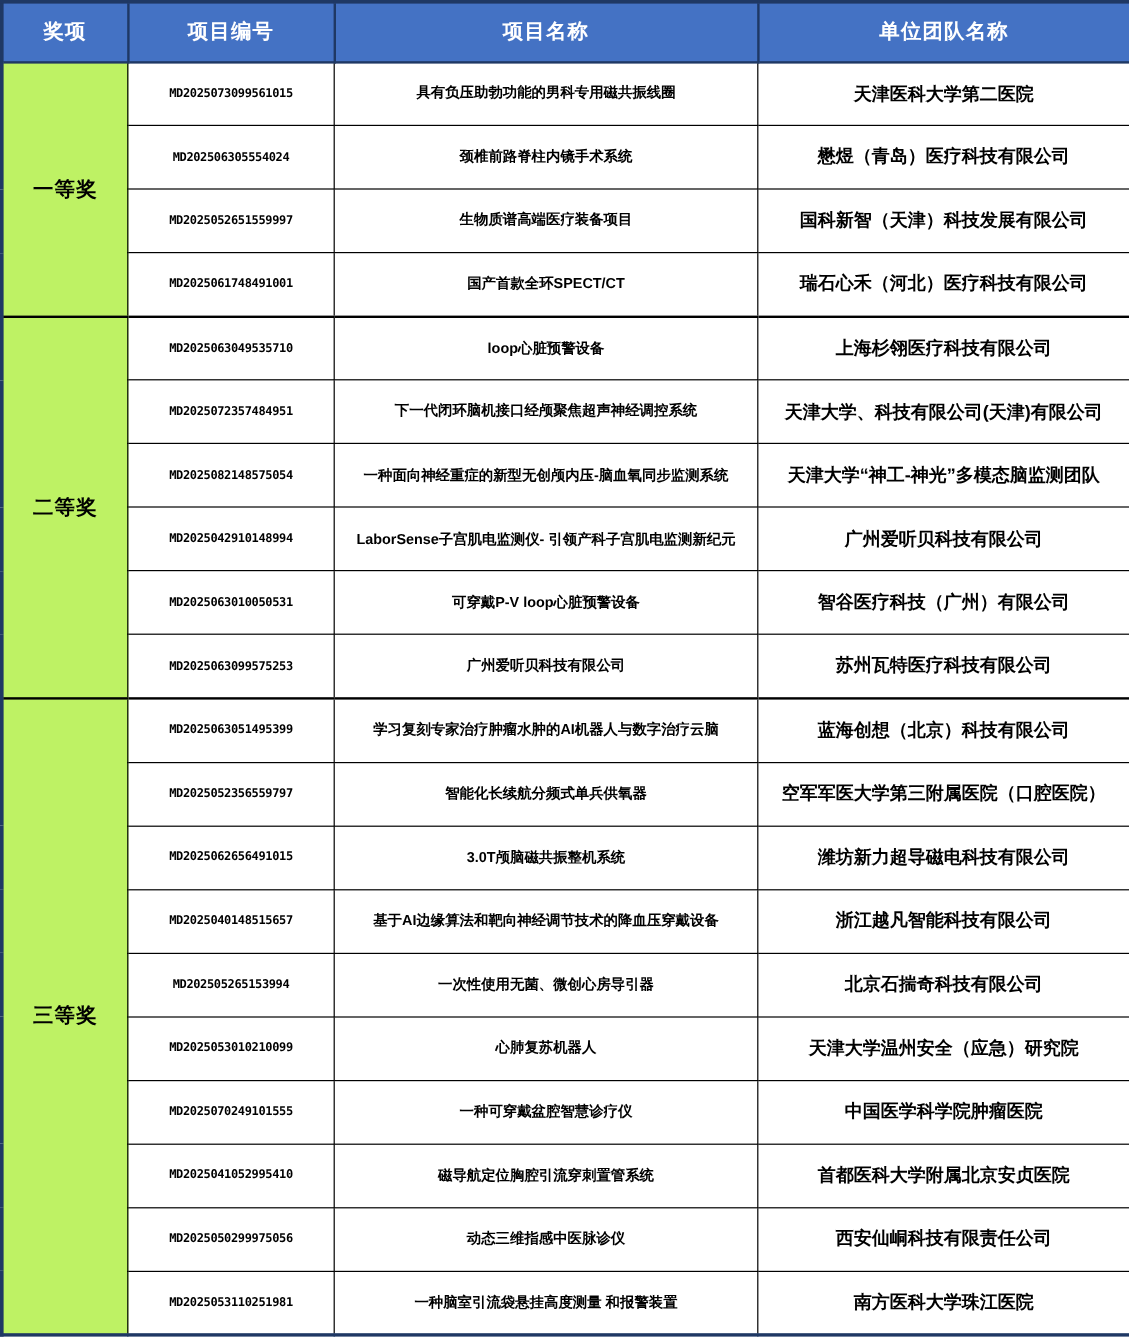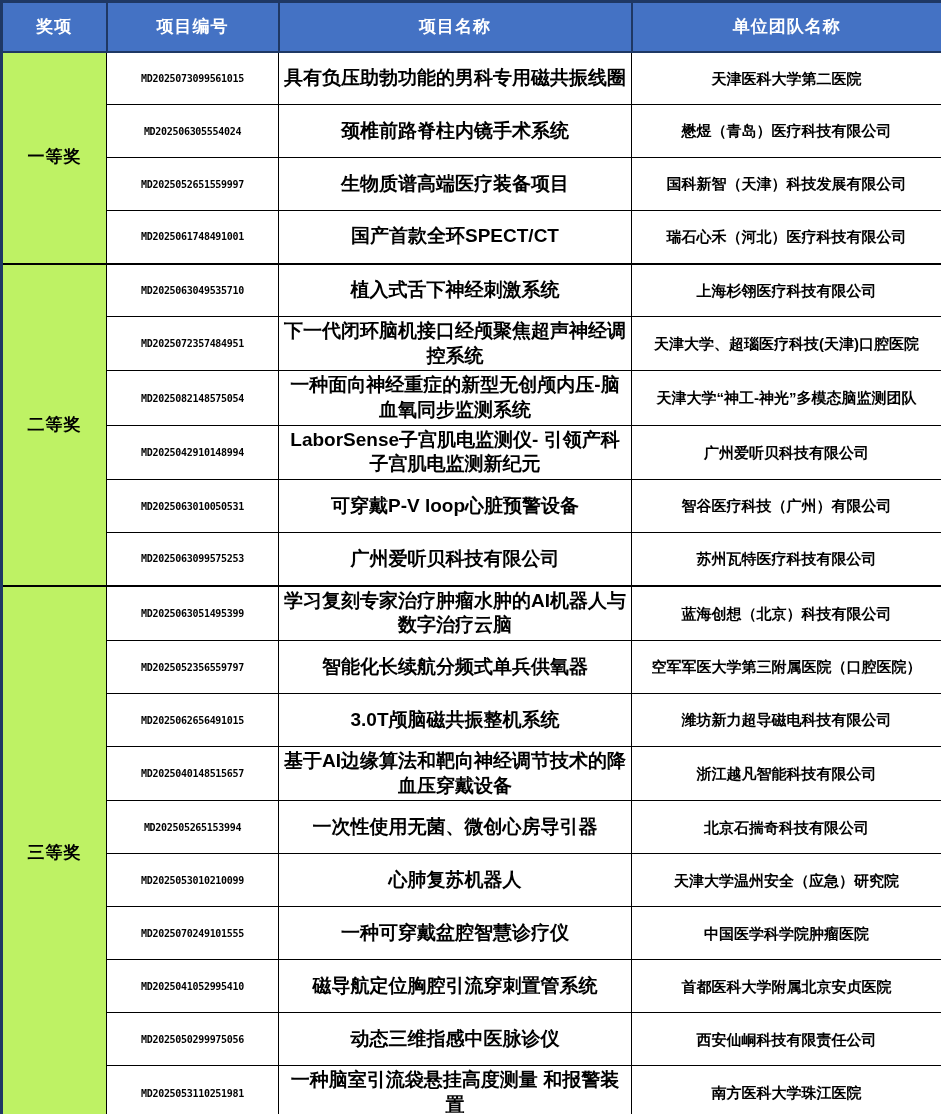--- a/index.html
+++ b/index.html
@@ -43,21 +43,21 @@
     background:#bef264;
     font-size:17px;
     letter-spacing:1px;
   }
   td.pid{
     font-family:"DejaVu Sans Mono","Liberation Mono",monospace;
     font-size:10px;
     font-weight:bold;
     letter-spacing:-0.3px;
   }
-  td.pname{font-size:19px;}
+  td.pname{font-size:12px;}
   td.team{font-size:15px;}
   tr.sec-start td{border-top:2.5px solid #000000;}
 </style>
 </head>
 <body>
 
 <table class="awards">
   <colgroup>
     <col class="c-award">
       <col class="c-id">
@@ -92,27 +92,27 @@
     </tr>
     <tr>
       <td class="pid">MD2025061748491001</td>
       <td class="pname">国产首款全环SPECT/CT</td>
       <td class="team">瑞石心禾（河北）医疗科技有限公司</td>
     </tr>
 
     <tr class="sec-start">
       <td class="award" rowspan="6">二等奖</td>
       <td class="pid">MD2025063049535710</td>
-      <td class="pname">植入式舌下神经刺激系统</td>
+      <td class="pname">loop心脏预警设备</td>
       <td class="team">上海杉翎医疗科技有限公司</td>
     </tr>
     <tr>
       <td class="pid">MD2025072357484951</td>
       <td class="pname">下一代闭环脑机接口经颅聚焦超声神经调控系统</td>
-      <td class="team">天津大学、超瑙医疗科技(天津)口腔医院</td>
+      <td class="team">天津大学、科技有限公司(天津)有限公司</td>
     </tr>
     <tr>
       <td class="pid">MD2025082148575054</td>
       <td class="pname">一种面向神经重症的新型无创颅内压-脑血氧同步监测系统</td>
       <td class="team">天津大学“神工-神光”多模态脑监测团队</td>
     </tr>
     <tr>
       <td class="pid">MD2025042910148994</td>
       <td class="pname">LaborSense子宫肌电监测仪- 引领产科子宫肌电监测新纪元</td>
       <td class="team">广州爱听贝科技有限公司</td>

